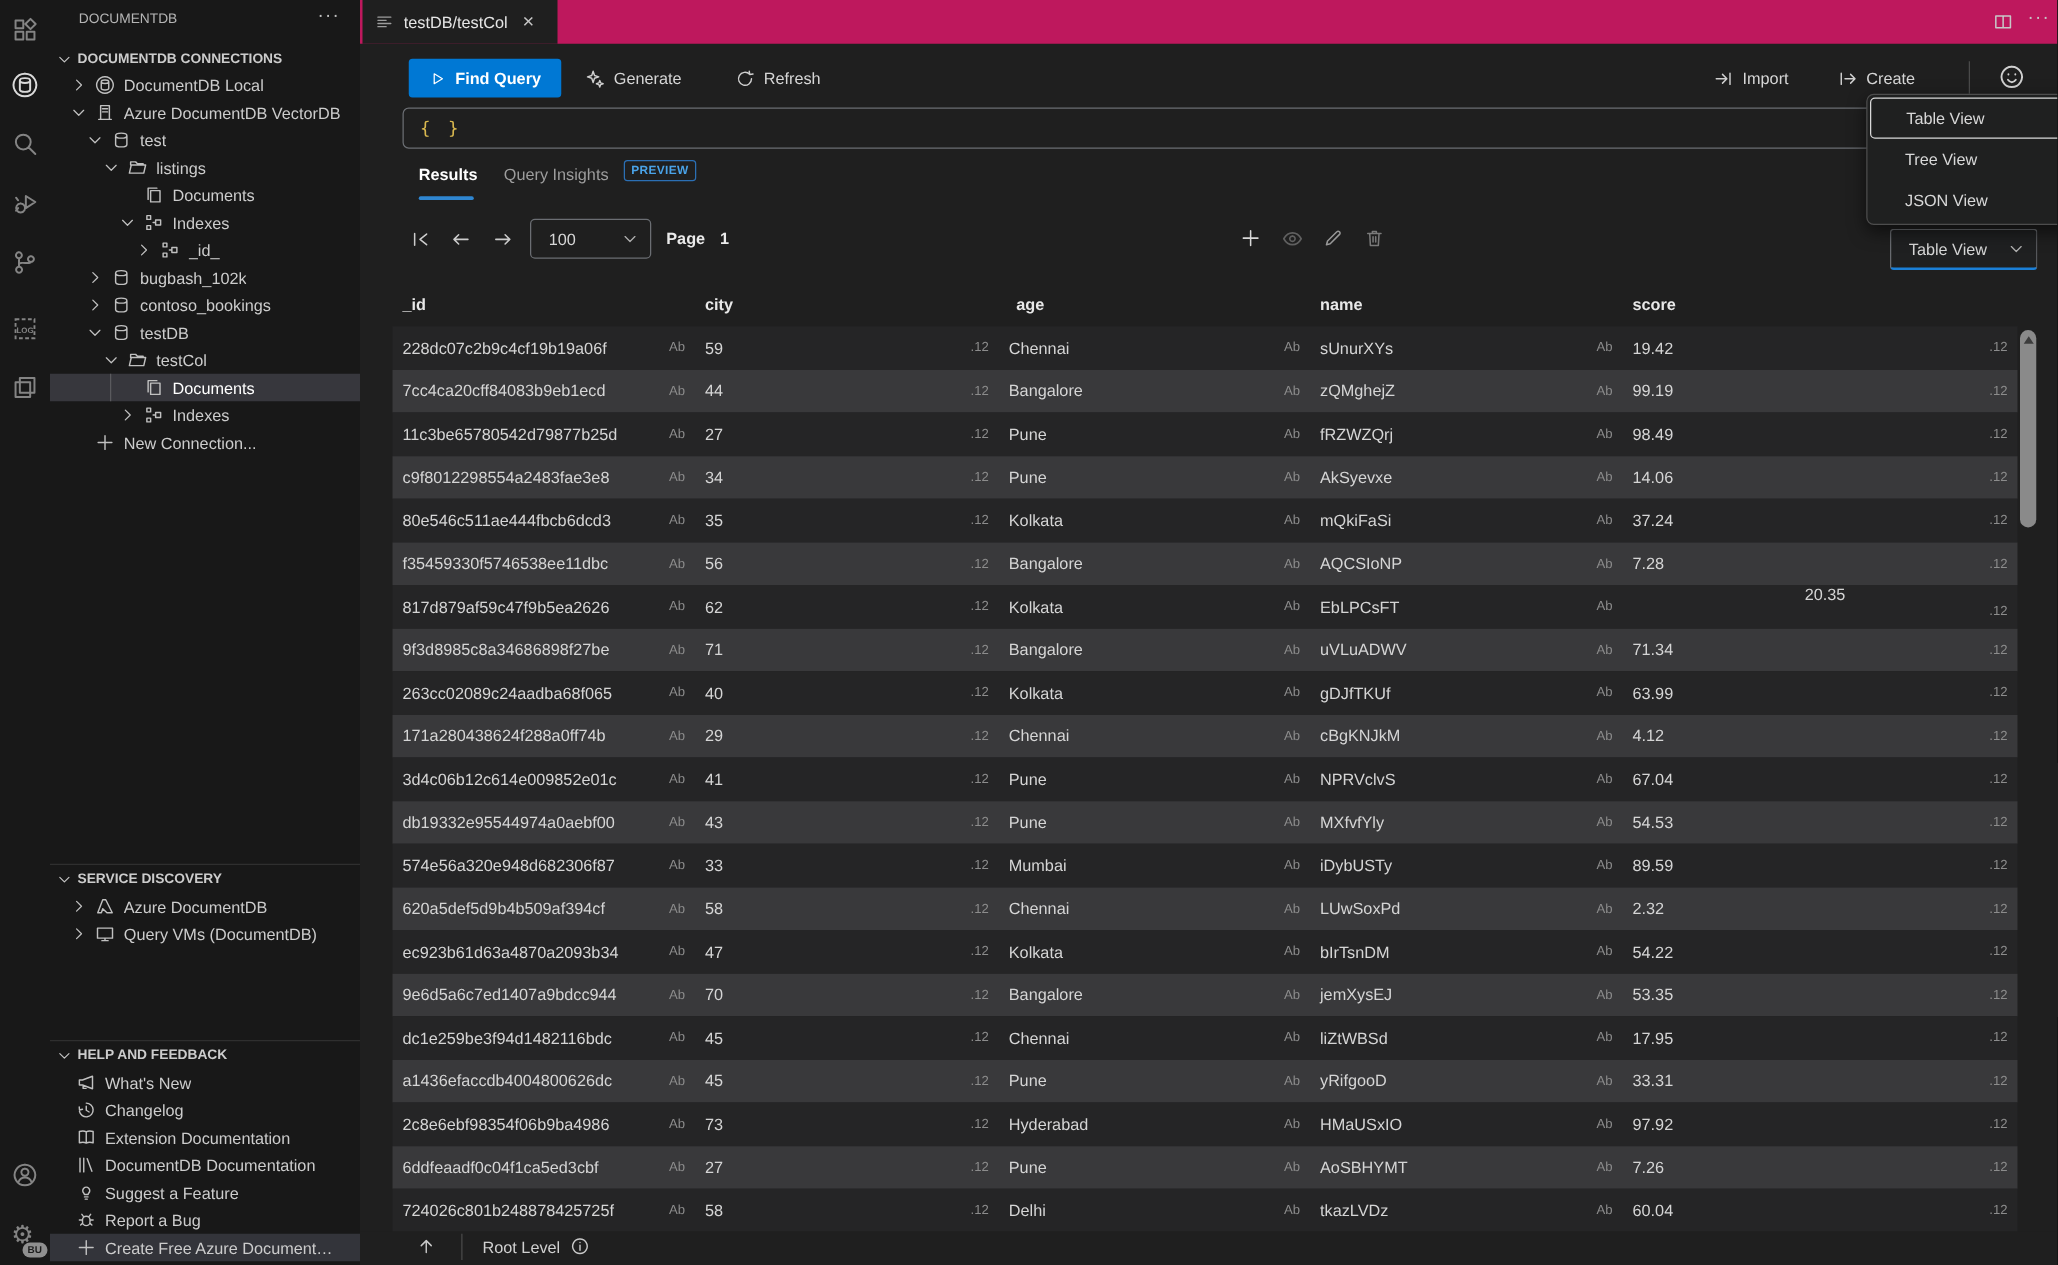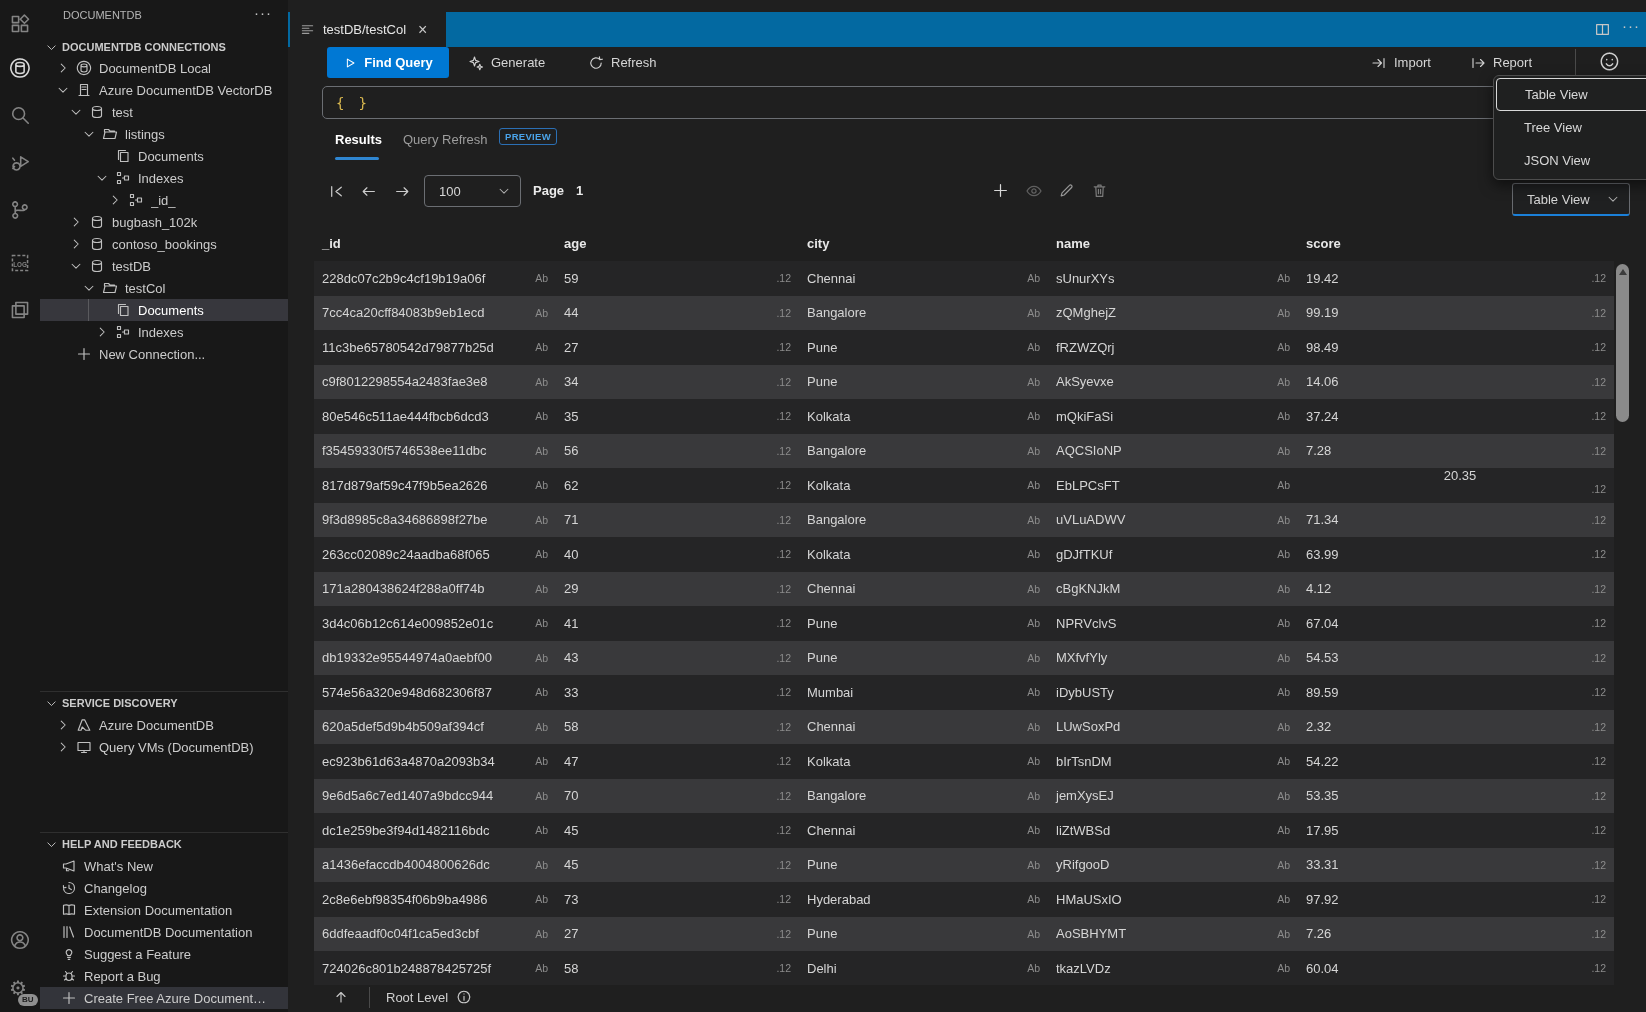--- a/index.html
+++ b/index.html
@@ -28,21 +28,21 @@
   .it{position:absolute;left:0;width:248px;height:22px;display:flex;align-items:center;cursor:pointer;color:#cccccc;}
   .it.sel{background:#37373d;color:#ffffff;}
   .it.hl{background:#33343a;}
   .it .chev{width:16px;flex:0 0 16px;color:#c0c0c0;}
   .it .ticon{width:17px;flex:0 0 17px;margin-left:4px;color:#c0c0c0;}
   .it .lab{margin-left:6px;white-space:nowrap;overflow:hidden;text-overflow:ellipsis;max-width:185px;}
   .guide{position:absolute;width:1px;background:#5a5a5e;}
 
   
   #main{left:288px;top:0;width:1358px;height:1012px;background:#1f1f1f;}
-  #tabbar{position:absolute;left:0;top:12px;width:1358px;height:35px;background:#0369a1;}
+  #tabbar{position:absolute;left:0;top:0;width:1358px;height:35px;background:#be185d;}
   #tab{position:absolute;left:2px;top:0;width:156px;height:35px;background:#1f1f1f;display:flex;
        align-items:center;cursor:pointer;}
   #tab .ticon{margin-left:10px;width:16px;color:#9d9d9d;}
   #tab .tlab{margin-left:7px;color:#e6e6e6;}
   #tab .tclose{margin-left:12px;color:#c7c7c7;font-size:16px;line-height:14px;cursor:pointer;}
   .tb-icon{position:absolute;top:9px;width:18px;height:18px;color:#c7c7c7;cursor:pointer;}
 
   
   #btn-findquery{position:absolute;left:39px;top:47px;width:122px;height:31px;background:#0078d4;
       border-radius:3px;display:flex;align-items:center;justify-content:center;gap:7px;cursor:pointer;}
@@ -499,37 +499,37 @@
           </svg>
         </span>
       <span>Import</span>
     </div>
     <div class="txtbtn" style="left:1182px">
       <span class="bicon">
           <svg width="16" height="16" viewBox="0 0 16 16" fill="none" stroke="currentColor" stroke-width="1.15" stroke-linecap="round" stroke-linejoin="round">
             <path d="M3 3.5 V12.5 M6 8 H13.7 M10.5 4.5 L14 8 L10.5 11.5"></path>
           </svg>
         </span>
-      <span>Report</span>
+      <span>Create</span>
     </div>
     <div class="vdiv" style="left:1287px;top:49px;height:26px"></div>
     <span class="abs" style="left:1311px;top:51px;width:22px;height:22px;color:#cfcfcf" id="smiley">
         <svg width="21" height="21" viewBox="0 0 16 16" fill="none" stroke="currentColor" stroke-width="1.15" stroke-linecap="round" stroke-linejoin="round">
           <path d="M8 1.8 a6.2 6.2 0 1 1 -.1 0 M5.9 6.4 v.2 M10.1 6.4 v.2 M5.6 9.8 c.7 1 1.5 1.5 2.4 1.5 s1.7 -.5 2.4 -1.5"></path>
         </svg>
       </span>
 
     <div id="querybox">
       <span class="brace b1">{</span>
       <span class="brace b2">}</span>
     </div>
 
     <div class="rtab" id="rtab-results">Results</div>
     <div id="rtab-underline"></div>
-    <div class="rtab" id="rtab-qi">Query Refresh</div>
+    <div class="rtab" id="rtab-qi">Query Insights</div>
     <div id="preview-badge">PREVIEW</div>
 
     <span class="pg-icon" style="left:40px" id="pg-first">
         <svg width="17" height="17" viewBox="0 0 16 16" fill="none" stroke="currentColor" stroke-width="1.15" stroke-linecap="round" stroke-linejoin="round">
           <path d="M3.5 3.5 V12.5 M12.5 4 L7.5 8 L12.5 12"></path>
         </svg>
       </span>
     <span class="pg-icon" style="left:72px" id="pg-prev">
         <svg width="17" height="17" viewBox="0 0 16 16" fill="none" stroke="currentColor" stroke-width="1.15" stroke-linecap="round" stroke-linejoin="round">
           <path d="M13.5 8 H3 M6.5 4.5 L3 8 L6.5 11.5"></path>
@@ -566,22 +566,22 @@
         </svg>
       </span>
     <span class="act-icon" style="left:803px;color:#7a7a7a" id="ic-del">
         <svg width="17" height="17" viewBox="0 0 16 16" fill="none" stroke="currentColor" stroke-width="1.15" stroke-linecap="round" stroke-linejoin="round">
           <path d="M3 4.5 H13 M6.5 4.5 V3 h3 v1.5 M4.5 4.5 L5 13.5 h6 L11.5 4.5 M7 7 v4 M9 7 v4"></path>
         </svg>
       </span>
 
     <div id="tablehead">
         <div class="hc" style="width: 242px; box-sizing: border-box;">_id</div>
+        <div class="hc" style="width: 249px; box-sizing: border-box;">city</div>
         <div class="hc" style="width: 243px; box-sizing: border-box;">age</div>
-        <div class="hc" style="width: 249px; box-sizing: border-box;">city</div>
         <div class="hc" style="width: 250px; box-sizing: border-box;">name</div>
         <div class="hc" style="width: 316px; box-sizing: border-box;">score</div>
       </div>
     <div id="tablerows">
         <div class="trow odd" style="top: 0px; height: 34.5px;">
           <div class="tc" style="width: 242px; box-sizing: border-box;">
             <span>228dc07c2b9c4cf19b19a06f</span>
             <span class="badge">Ab</span>
           </div>
           <div class="tc" style="width: 243px; box-sizing: border-box;">

